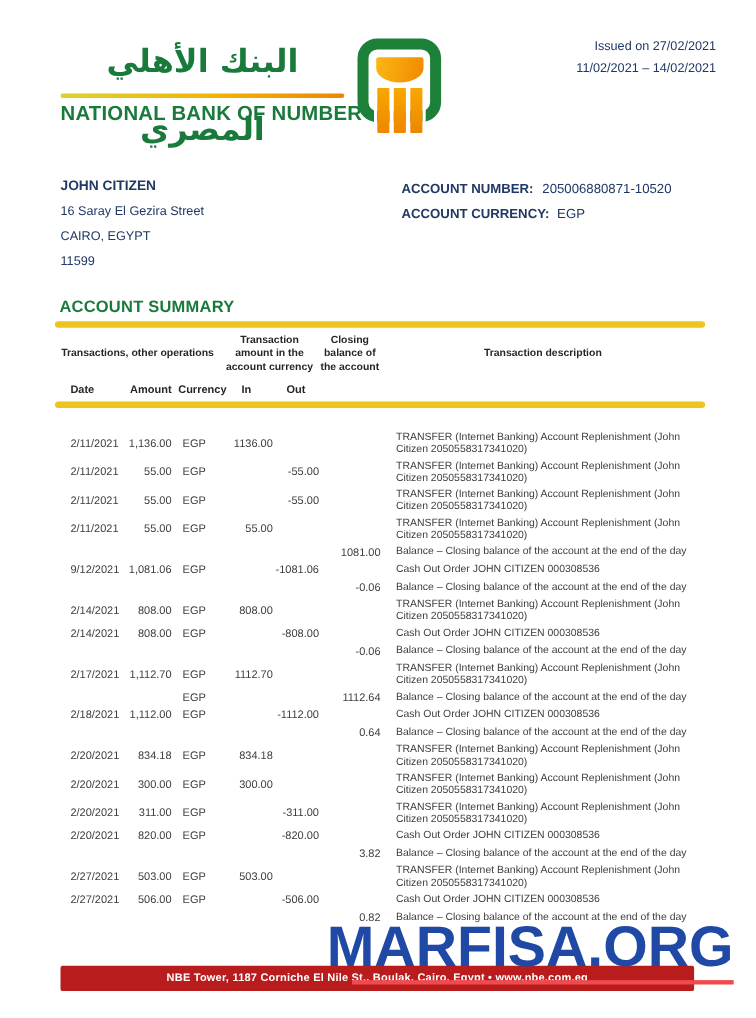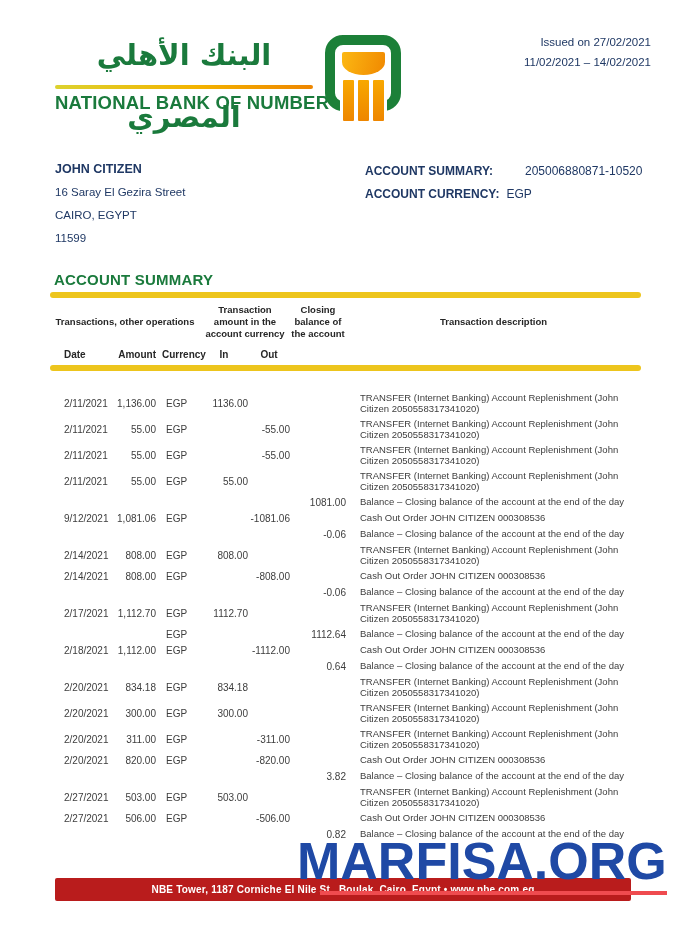--- a/index.html
+++ b/index.html
@@ -31,21 +31,21 @@
                  color:#1f3864; font-size:11.5px; line-height:20px; }
 
   
   .customer-block { position:absolute; left:55px; top:158px; color:#1f3864;
                     font-size:11.5px; line-height:23px; }
   .customer-name  { font-weight:bold; font-size:12.5px; }
   .account-block  { position:absolute; left:365px; top:160px; color:#1f3864;
                     font-size:12px; line-height:23px; }
   .account-row    { display:flex; }
   .account-label  { font-weight:bold; }
-  .account-value.num { margin-left:32px; }
+  .account-value.num { margin-left:8px; }
   .account-value.cur { margin-left:7px; }
 
   
   .summary { position:absolute; left:50px; top:271px; width:591px; }
   .summary-title { color:#1a7a3c; font-weight:bold; font-size:15px; margin-left:4px; letter-spacing:0.2px; }
   .ybar { height:6px; background:#edc51d; border-radius:3px; }
   .ybar.top { margin-top:4px; }
 
   .grid7 { display:grid; grid-template-columns:58px 48px 44px 48px 42px 56px 1fr; }
   .thead-groups { padding-top:6px; font-size:9.5px; font-weight:bold; color:#262626; line-height:12px; }
@@ -102,21 +102,21 @@
 
   <div class="customer-block">
     <div class="customer-name">JOHN CITIZEN</div>
     <div>16 Saray El Gezira Street</div>
     <div>CAIRO, EGYPT</div>
     <div>11599</div>
   </div>
 
   <div class="account-block">
     <div class="account-row">
-      <span class="account-label">ACCOUNT SUMMARY:</span>
+      <span class="account-label">ACCOUNT NUMBER:</span>
       <span class="account-value num">205006880871-10520</span>
     </div>
     <div class="account-row">
       <span class="account-label">ACCOUNT CURRENCY:</span>
       <span class="account-value cur">EGP</span>
     </div>
   </div>
 
   <div class="summary">
     <div class="summary-title">ACCOUNT SUMMARY</div>

